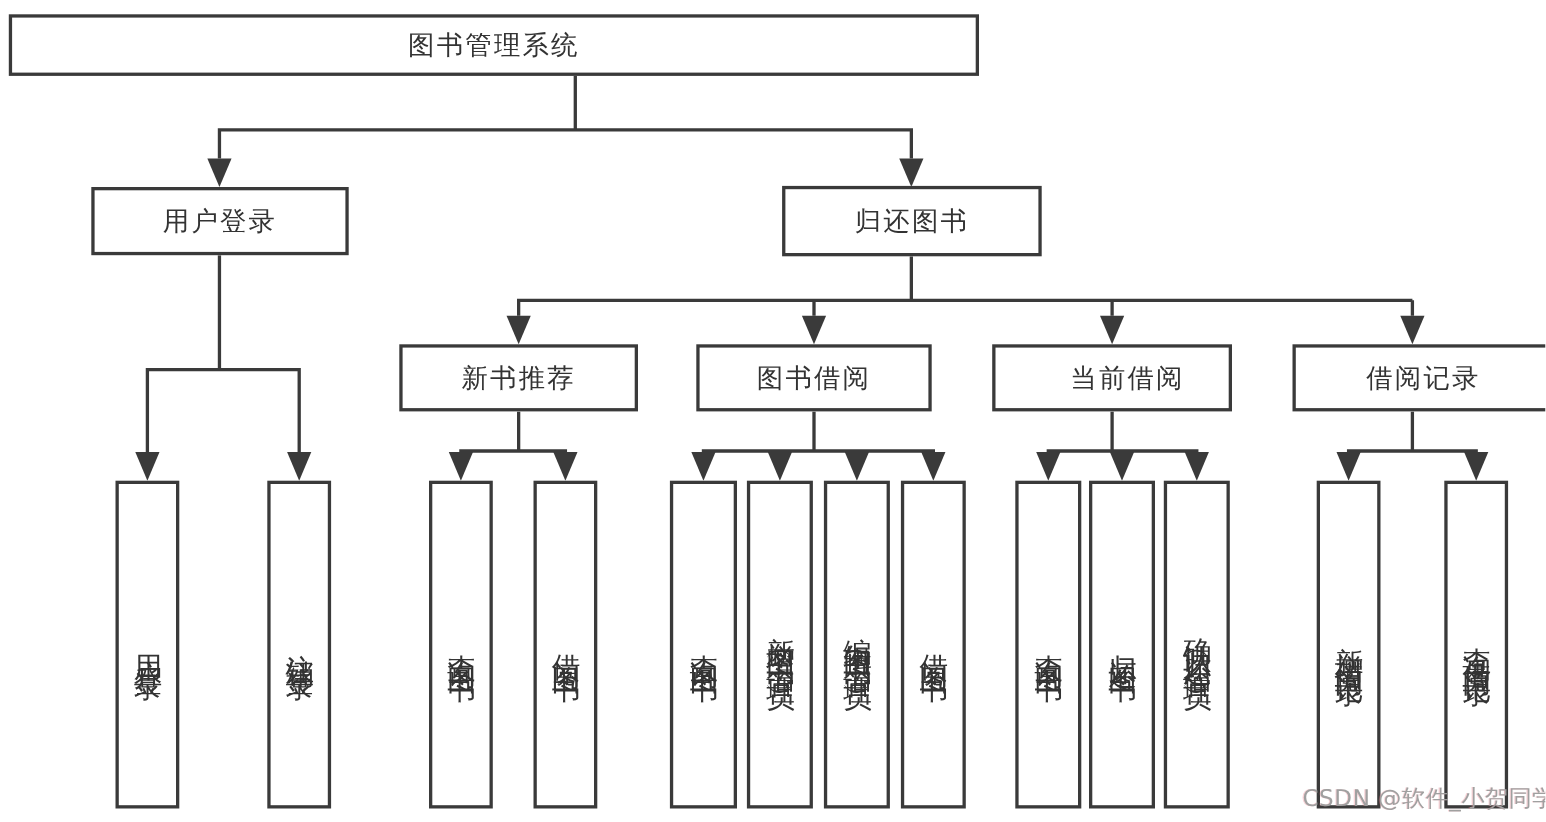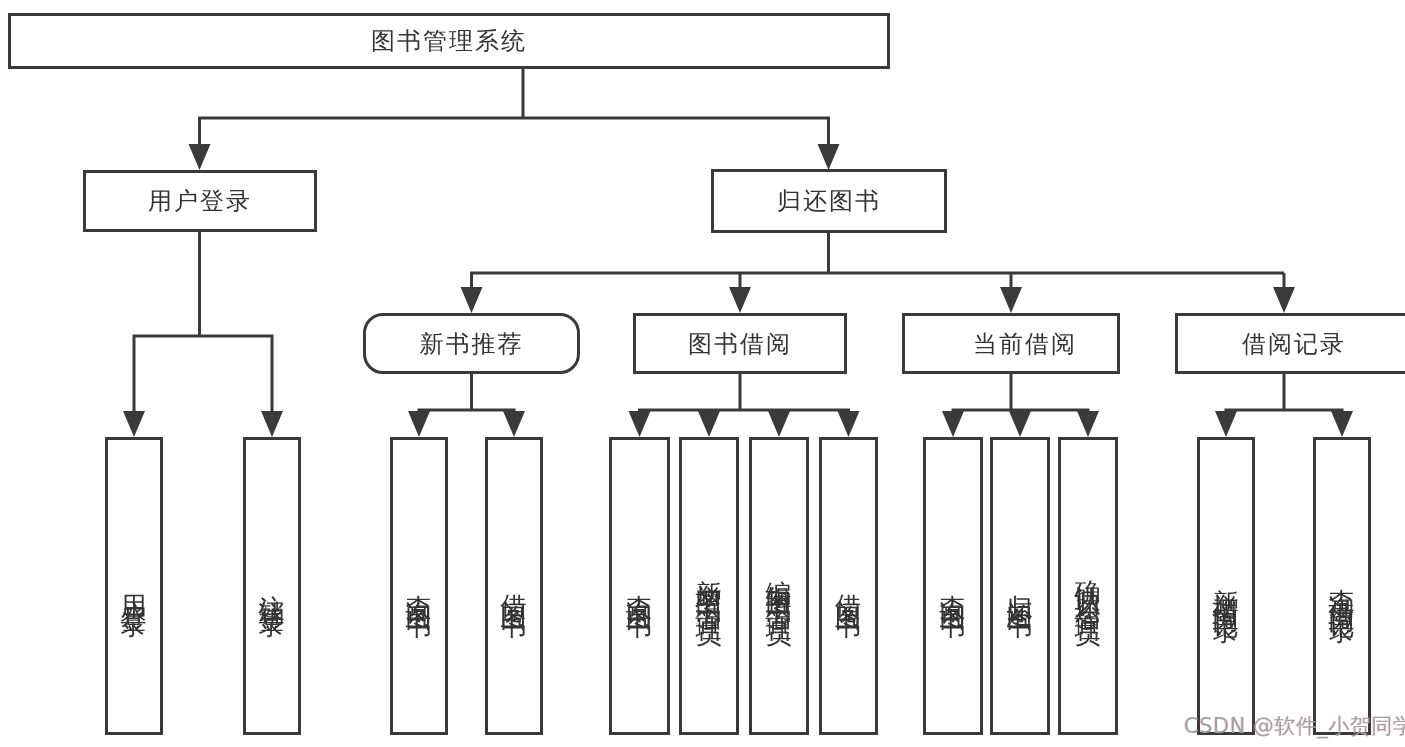--- a/index.html
+++ b/index.html
@@ -89,21 +89,21 @@
       <polygon points="1215,411 1237,411 1226,437"></polygon>
       <polygon points="1331,411 1353,411 1342,437"></polygon>
     </g>
   </svg>
 
   <div class="node hnode" style="left:8px; top:13px; width:882px; height:56px;">图书管理系统</div>
 
   <div class="node hnode" style="left:83px; top:170px; width:234px; height:62px;">用户登录</div>
   <div class="node hnode" style="left:711px; top:169px; width:236px; height:64px;">归还图书</div>
 
-  <div class="node hnode" style="left:363px; top:313px; width:217px; height:61px;border-radius:20px;">新书推荐</div>
+  <div class="node hnode" style="left:363px; top:313px; width:217px; height:61px;">新书推荐</div>
   <div class="node hnode" style="left:633px; top:313px; width:214px; height:61px;text-align:right;">图书借阅</div>
   <div class="node hnode" style="left:902px; top:313px; width:218px; height:61px;padding-left:28px;">当前借阅</div>
   <div class="node hnode" style="left:1175px; top:313px; width:238px; height:61px;">借阅记录</div>
 
   <div class="node leaf" style="left:105px; width:58px;">用户登录</div>
   <div class="node leaf" style="left:243px; width:58px;">注销登录</div>
 
   <div class="node leaf" style="left:390px; width:58px;">查询图书</div>
   <div class="node leaf" style="left:485px; width:58px;">借阅图书</div>
 

